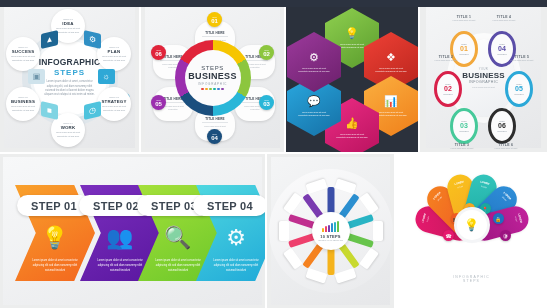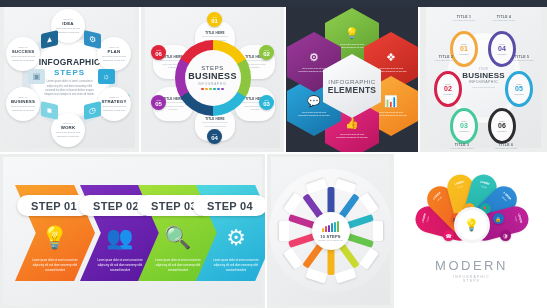--- a/index.html
+++ b/index.html
@@ -334,24 +334,20 @@
       <div class="hb">Lorem ipsum dolor sit amet consectetur adipiscing elit sed diam</div>
     </div>
     <div class="hex" style="left:1px;top:76px;background:linear-gradient(145deg,#2aa9e0,#1570a6);">
       <div class="hi">💬</div>
       <div class="hb">Lorem ipsum dolor sit amet consectetur adipiscing elit sed diam</div>
     </div>
     <div class="hex" style="left:1px;top:32px;background:linear-gradient(145deg,#9c3a9c,#6b1f6b);">
       <div class="hi">⚙</div>
       <div class="hb">Lorem ipsum dolor sit amet consectetur adipiscing elit sed diam</div>
     </div>
-    <div class="hexc" style="left:37px;top:54px;">
-      <div class="c1">INFOGRAPHIC</div>
-      <div class="c2">ELEMENTS</div>
-    </div>
   </div>
 
   <div class="tile" id="t4">
     <div class="sheet" style="left:6px;top:7px;right:6px;bottom:4px;">
 
       <div class="oval-center">
         <div class="v1">YOUR</div>
         <div class="v2">BUSINESS</div>
         <div class="v3">INFOGRAPHIC</div>
         <div class="v4">Lorem ipsum dolor sit amet</div>
@@ -543,20 +539,19 @@
       <div class="dicon" style="left:65px;top:46px;background:#f5a623;">👤</div>
       <div class="dicon" style="left:81px;top:46px;background:#1aa89e;">📍</div>
       <div class="dicon" style="left:94px;top:56px;background:#1f6fc0;">🔒</div>
       <div class="dicon" style="left:101px;top:73px;background:#9c1380;">🛡</div>
 
       <div class="mhub">
         <span>💡</span>
       </div>
 
       <div class="mtitle">
-        <div class="m1">MODERN</div>
         <div class="m2">INFOGRAPHIC</div>
         <div class="m3">STEPS</div>
       </div>
     </div>
   </div>
 
 </div>
 
 </body></html>

